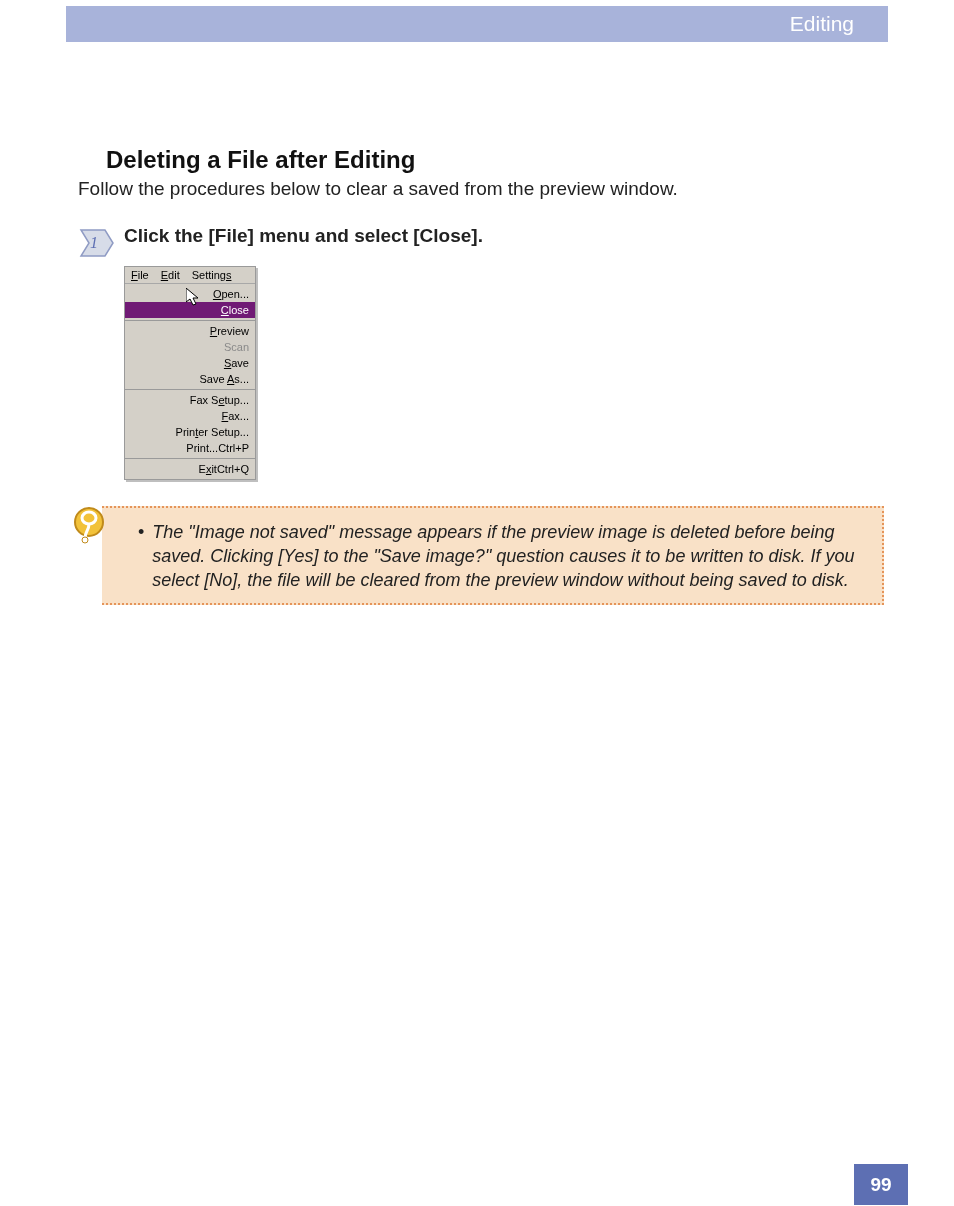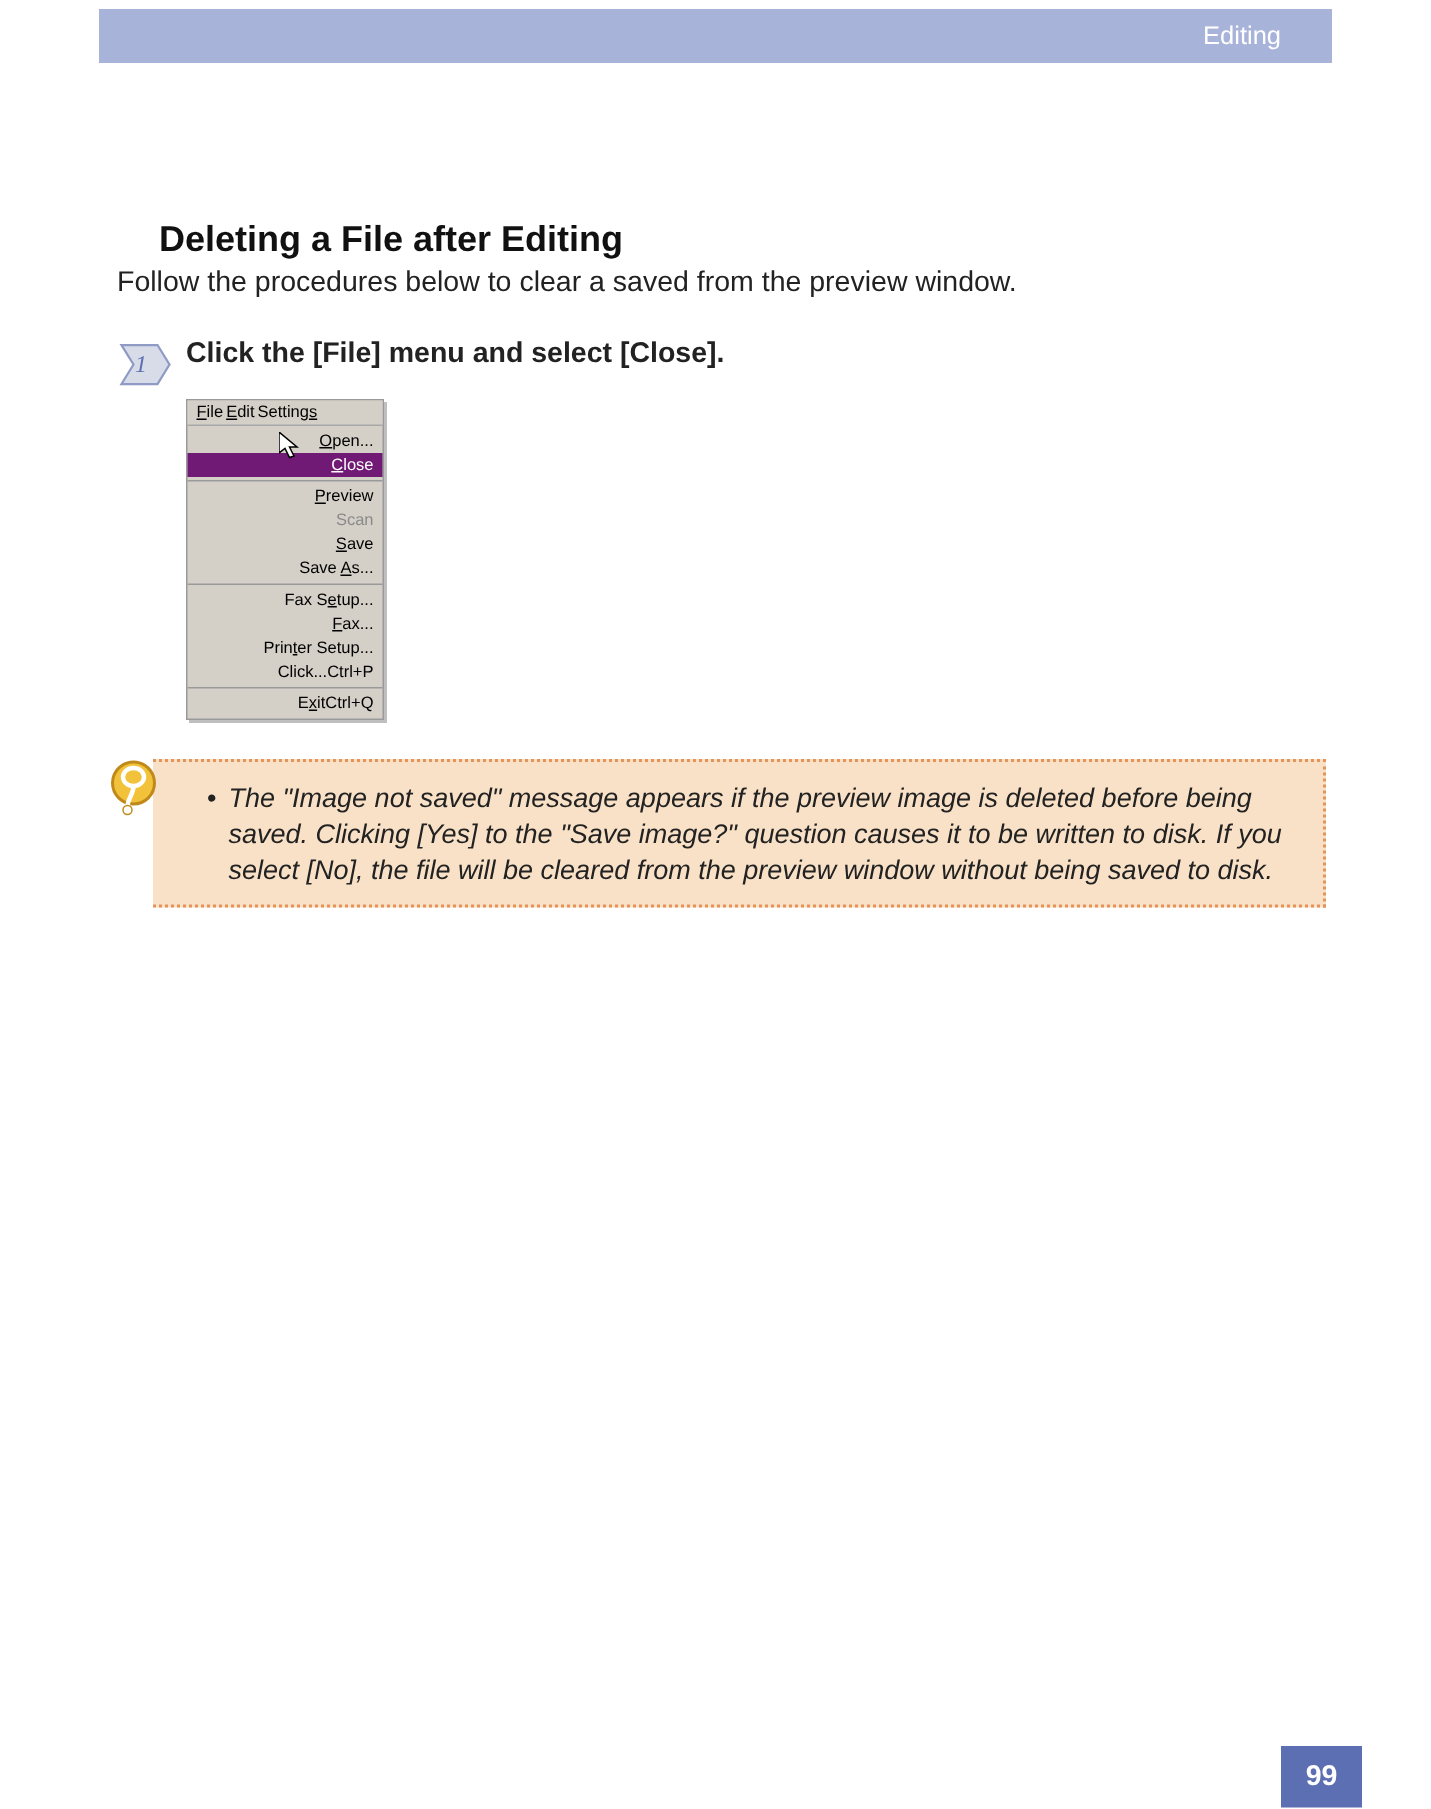--- a/index.html
+++ b/index.html
@@ -25,21 +25,21 @@
   }
   .header .right-block {
     flex: 1;
     background: #a8b3da;
     margin-right: 66px;
     display: flex;
     align-items: center;
     justify-content: flex-end;
     padding-right: 34px;
     color: #ffffff;
-    font-size: 17px;
+    font-size: 21px;
   }
 
   
   .page {
     padding: 0 70px;
   }
 
   
   .section-heading {
     margin-top: 104px;
@@ -85,21 +85,21 @@
     width: 130px;
     border: 1px solid #9a9a9a;
     background: #d4d0c8;
     box-shadow: 2px 2px 0 rgba(0,0,0,.25);
     font-family: Tahoma, Arial, sans-serif;
     font-size: 11px;
     color: #000;
   }
   .fake-menu .bar {
     display: flex;
-    gap: 2px;
+    gap: 12px;
     padding: 2px 6px;
     background: #d4d0c8;
     border-bottom: 1px solid #a8a8a8;
   }
   .fake-menu .bar span { text-decoration: none; }
   .fake-menu .bar span u { text-decoration: underline; }
   .fake-menu .group {
     padding: 2px 0;
   }
   .fake-menu .sep {
@@ -255,21 +255,21 @@
               </div>
               <div class="item">
                 <span><u>F</u>ax...</span>
                   <span></span>
               </div>
               <div class="item">
                 <span>Prin<u>t</u>er Setup...</span>
                   <span></span>
               </div>
               <div class="item">
-                <span>Click...</span>
+                <span>Print...</span>
                 <span>Ctrl+P</span>
               </div>
             </div>
             <div class="sep"></div>
             <div class="group">
               <div class="item">
                 <span>E<u>x</u>it</span>
                 <span>Ctrl+Q</span>
               </div>
             </div>

